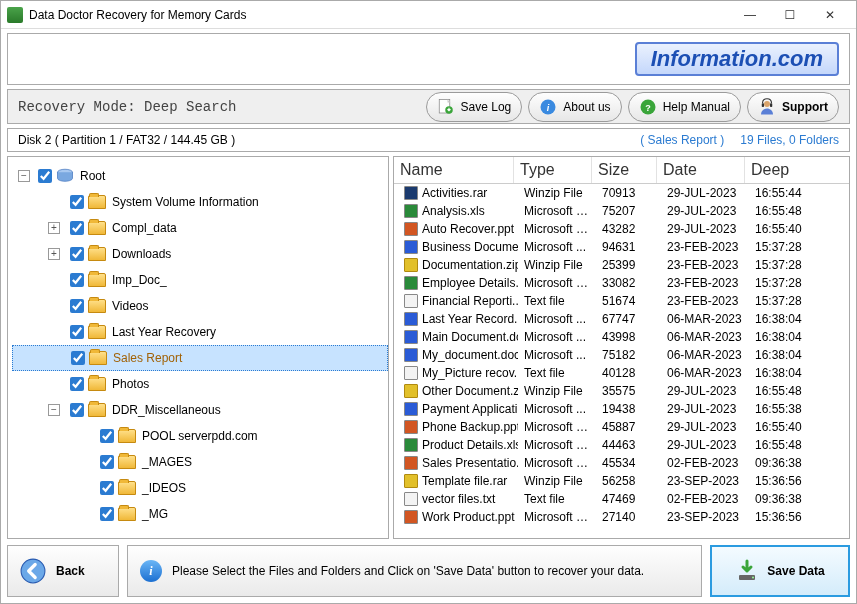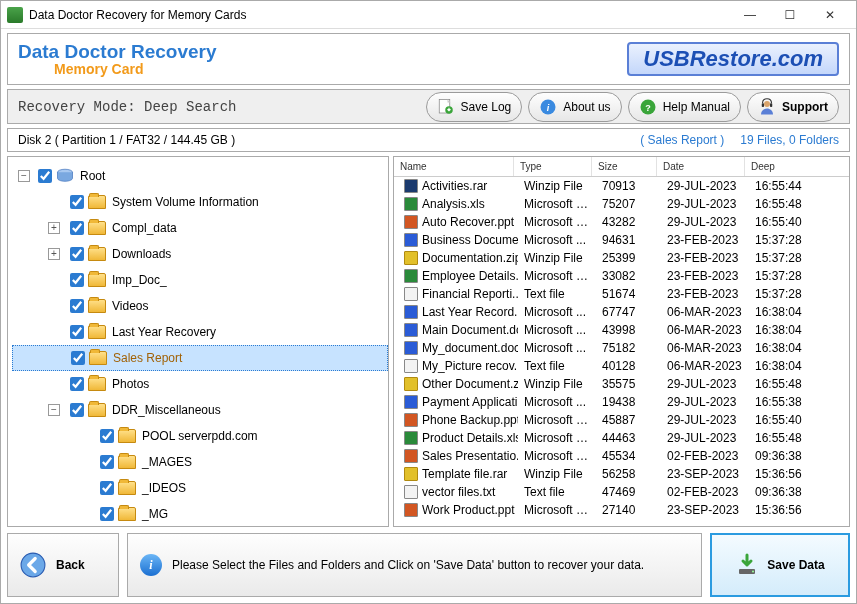--- a/index.html
+++ b/index.html
@@ -45,59 +45,55 @@
 .tree-row input[type=checkbox]{ width:14px;height:14px; accent-color:#2b7bd1; margin:0 4px;}
 .folder-icon{ width:18px;height:14px; background:linear-gradient(#ffe08a,#f0b838); border:1px solid #c68a10; border-radius:2px 2px 0 0; margin-right:6px; position:relative;}
 .folder-icon::before{content:"";position:absolute;top:-3px;left:0;width:8px;height:3px;background:#f0b838;border:1px solid #c68a10;border-bottom:none;border-radius:2px 2px 0 0;}
 .drive-icon{width:18px;height:16px;margin-right:6px;display:flex;align-items:center;justify-content:center;}
 .drive-icon svg{width:18px;height:16px;}
 .tree-row.selected { background:#c7e3ff; border:1px dotted #2b7bd1; }
 .tree-row.selected .label{color:#a16207;}
 
 
 .colhead { display:flex; border-bottom:1px solid #ccc; background:#fff;}
-.colhead div{ padding:4px 6px; border-right:1px solid #e2e2e2; font-size:10px; color:#333;}
+.colhead div{ padding:4px 6px; border-right:1px solid #e2e2e2; font-size:16px; color:#333;}
 .filelist{ flex:1; overflow-y:auto; overflow-x:hidden;}
 .filelist::-webkit-scrollbar{width:16px;background:#f0f0f0;border-left:1px solid #ccc;}
 .filelist::-webkit-scrollbar-thumb{background:#c1c1c1;border:1px solid #aaa;}
 .frow{ display:flex; align-items:center; height:18px; padding-left:4px;}
 .frow div{ padding:0 6px; overflow:hidden; text-overflow:ellipsis; white-space:nowrap; font-size:12px;}
 .c-name{width:120px;display:flex !important;align-items:center;gap:4px;}
 .c-type{width:78px;}
 .c-size{width:65px;}
 .c-date{width:88px;}
 .c-time{width:70px;}
 .ficon{width:14px;height:14px;flex:none;border:1px solid #888;border-radius:1px;}
 .ficon.ps{background:#1b3a6e;} .ficon.xls{background:#2a8a3a;} .ficon.ppt{background:#d25622;} .ficon.doc{background:#2a5bd6;} .ficon.zip{background:#e2c02a;border-color:#b08a10;} .ficon.txt{background:#f3f3f3;}
 
 
-.bottom{ height:64px; margin:4px 6px 6px 6px; display:flex; gap:8px; align-items:stretch;}
+.bottom{ height:52px; margin:4px 6px 6px 6px; display:flex; gap:8px; align-items:stretch;}
 .bbox{ border:1px solid #aaa; background:linear-gradient(#fefefe,#eaeaea); display:flex; align-items:center; padding:0 12px;}
 .back-btn{ width:112px; gap:10px; font-size:15px; font-weight:bold; cursor:pointer;}
 .hint{ flex:1; gap:10px; font-size:12px;}
 .save-btn{ width:140px; gap:8px; font-size:15px; font-weight:bold; border:2px solid #2b9be0; background:linear-gradient(#f4fbff,#d4ecfb); cursor:pointer; justify-content:center;}
 .iicon{width:22px;height:22px;border-radius:50%;background:linear-gradient(#6bb6f6,#1b6fd1);display:flex;align-items:center;justify-content:center;color:#fff;font-style:italic;font-weight:bold;font-family:serif;}
 </style>
 </head>
 <body>
 
 <div class="titlebar">
   <span class="icon-app"></span>
   <span class="title">Data Doctor Recovery for Memory Cards</span>
   <div class="winbtn">—</div>
   <div class="winbtn">☐</div>
   <div class="winbtn">✕</div>
 </div>
 
 <div class="brand">
-  <div class="brand-left">
-    <div class="line1">Data Doctor Recovery</div>
-    <div class="line2">Memory Card</div>
-  </div>
-  <div class="brand-right">USBRestore.com</div>
+  <div class="brand-right">Information.com</div>
 </div>
 
 <div class="toolbar">
   <span class="rmode">Recovery Mode: Deep Search</span>
   <span class="spacer"></span>
   <div class="tbutton">
     <span class="ticon">
         <svg viewBox="0 0 24 24">
           <rect x="3" y="2" width="14" height="18" fill="#fff" stroke="#888"></rect>
           <path d="M14 2l4 4h-4z" fill="#ccc"></path>

